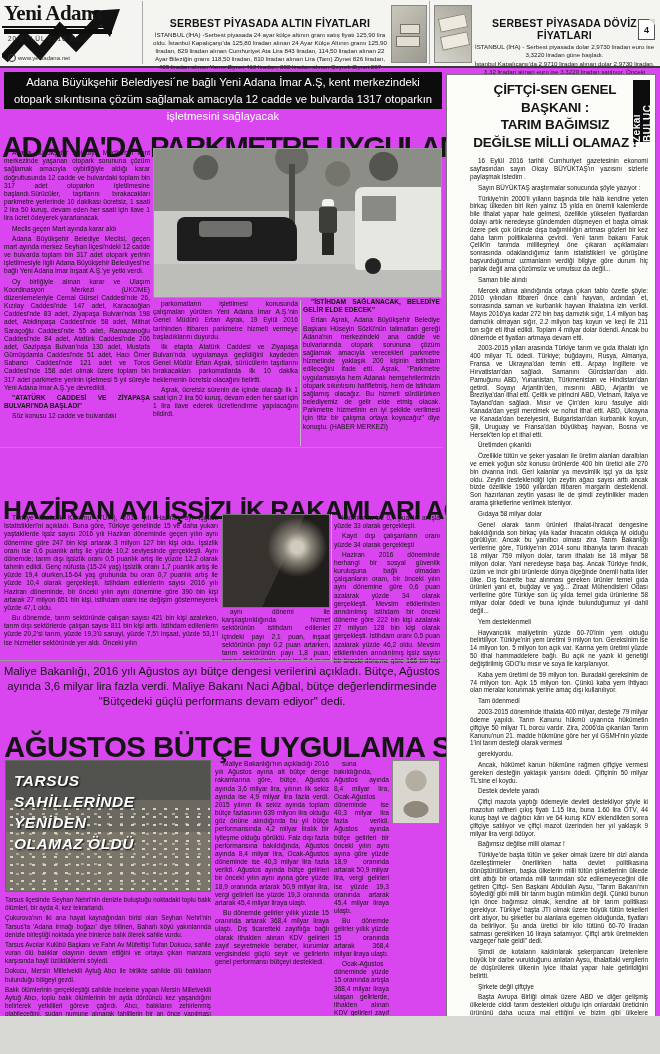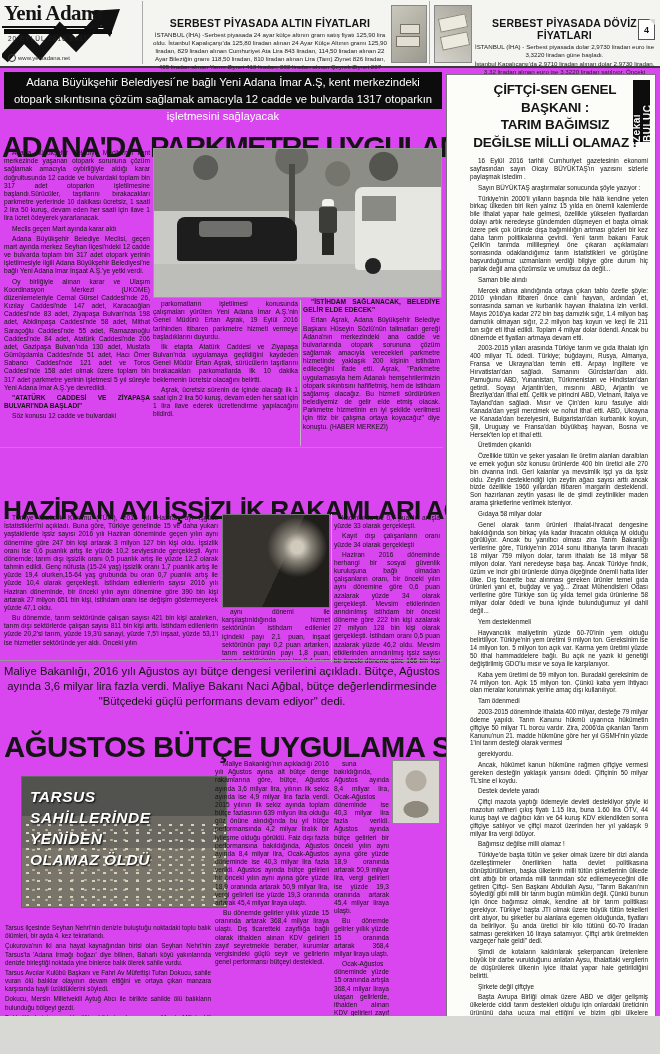--- a/index.html
+++ b/index.html
@@ -193,21 +193,21 @@
       <p class="para">Kayıt dışı çalışanların oranı yüzde 34 olarak gerçekleşti</p>
       <p class="para">Haziran 2016 döneminde herhangi bir sosyal güvenlik kuruluşuna bağlı olmadan çalışanların oranı, bir önceki yılın aynı dönemine göre 0,6 puan azalarak yüzde 34 olarak gerçekleşti. Mevsim etkilerinden arındırılmış istihdam bir önceki döneme göre 222 bin kişi azalarak 27 milyon 128 bin kişi olarak gerçekleşti. İstihdam oranı 0,5 puan azalarak yüzde 46,2 oldu. Mevsim etkilerinden arındırılmış işsiz sayısı bir önceki döneme göre 166 bin kişi artarak 3 milyon 324 bin kişi olarak gerçekleşti. İşsizlik oranı 0,6 puanlık artış ile yüzde 10,9 oldu. Mevsim etkilerinden arındırılmış işgücüne katılma oranı bir önceki döneme göre 0,1 puan azalarak yüzde 51,9 olarak gerçekleşti. Ekonomik faaliyete göre istihdam edilenlerin sayısı, hizmet sektöründe 28 bin artarken, tarım sektöründe 129 bin, sanayi sektöründe 56 bin, inşaat sektöründe 66 bin kişi azaldı.(İHA)</p>
     </div>
   <div class="rule-v" style="left:331px;top:514px;height:148px"></div>
 
   <div class="rule-h" style="left:0;top:660px;width:443px"></div>
   <div class="lead2">Maliye Bakanlığı, 2016 yılı Ağustos ayı bütçe dengesi verilerini açıkladı. Bütçe, Ağustos ayında 3,6 milyar lira fazla verdi. Maliye Bakanı Naci Ağbal, bütçe değerlendirmesinde "Bütçedeki güçlü performans devam ediyor" dedi.</div>
   <h1 class="headline3">AĞUSTOS BÜTÇE UYGULAMA SONUÇLARI</h1>
 
   <aside class="tarsus">
-    <figure class="photo-fish" style="margin:16px">
+    <figure class="photo-fish" style="margin:0">
       <div class="fish-dots"></div>
       <div class="tarsus-title">
         <div>TARSUS</div>
         <div>SAHİLLERİNDE</div>
         <div>YENİDEN</div>
         <div>OLAMAZ ÖLDÜ</div>
       </div>
     </figure>
     <div class="tarsus-text">
         <p class="para">Tarsus ilçesinde Seyhan Nehri'nin denizle buluştuğu noktadaki toplu balık ölümleri, bir ayda 4. kez tekrarlandı.</p>

